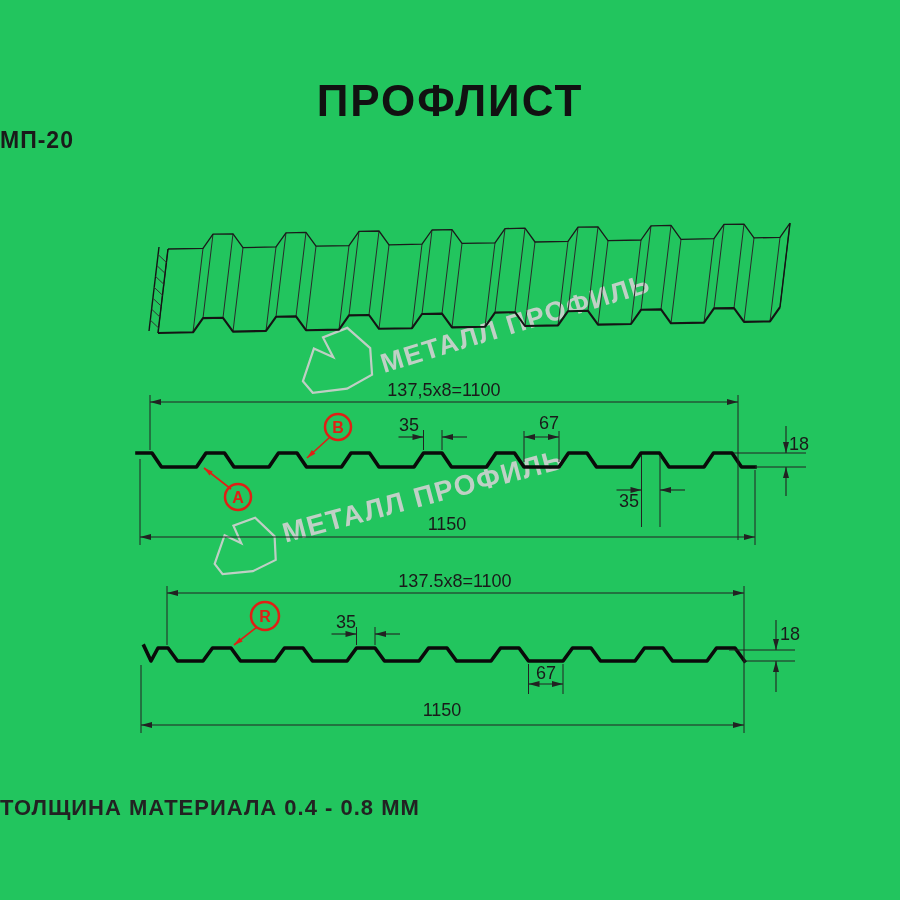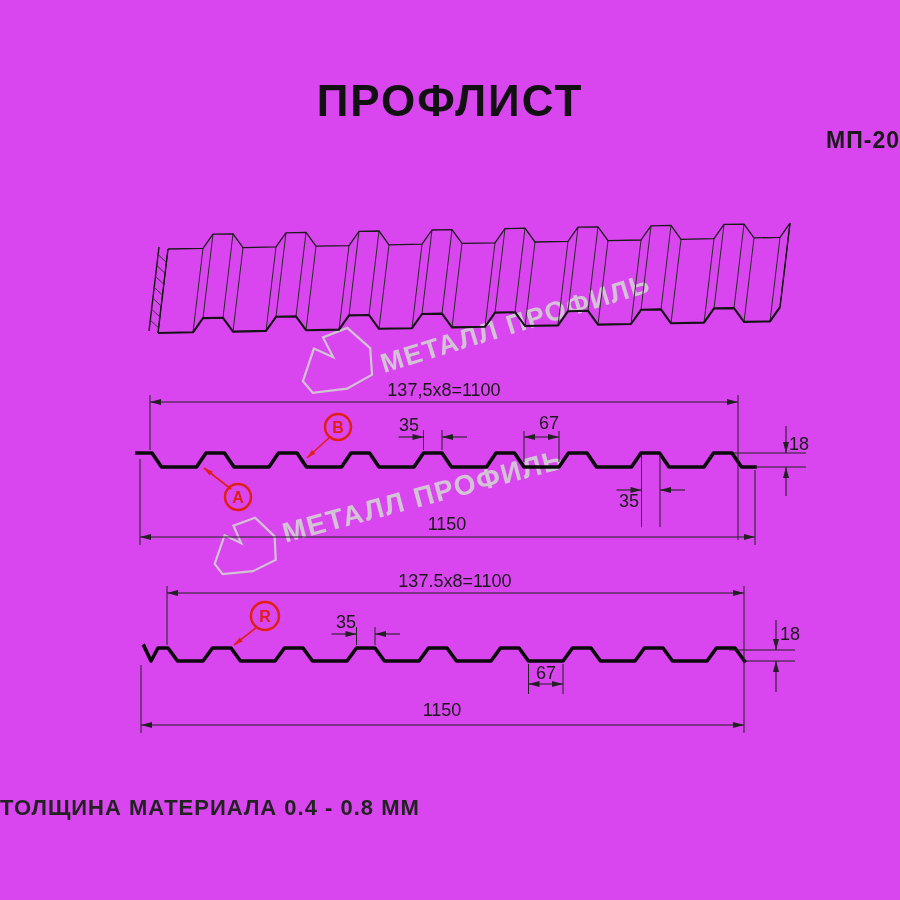--- a/index.html
+++ b/index.html
@@ -1,20 +1,20 @@
 <!DOCTYPE html>
 <html><head>
 <meta charset="utf-8">
 <style>
   html,body{margin:0;padding:0;background:#fff;}
-  #stage{position:relative;width:900px;height:900px;background:#d946ef;overflow:hidden;
+  #stage{position:relative;width:900px;height:900px;background:#22c55e;overflow:hidden;
          font-family:"Liberation Sans", sans-serif;}
   .title{position:absolute;top:76px;left:0;width:100%;text-align:center;
          font-size:44px;font-weight:bold;letter-spacing:2px;color:#111;}
-  .subtitle{position:absolute;top:127px;left:0;width:100%;text-align:right;
+  .subtitle{position:absolute;top:127px;left:0;width:100%;text-align:left;
          font-size:23px;font-weight:bold;letter-spacing:1px;color:#1a1a1a;}
   .footer-note{position:absolute;top:795px;left:0;width:100%;
          font-size:22px;font-weight:bold;letter-spacing:1px;color:#222;}
   svg{position:absolute;left:0;top:0;}
   text.dim{font-family:"Liberation Sans",sans-serif;font-size:18px;fill:#1a1a1a;}
   text.wm{font-family:"Liberation Sans",sans-serif;font-weight:bold;}
   text.lbl{font-family:"Liberation Sans",sans-serif;font-size:16px;font-weight:bold;}
 </style>
 </head>
 <body>

